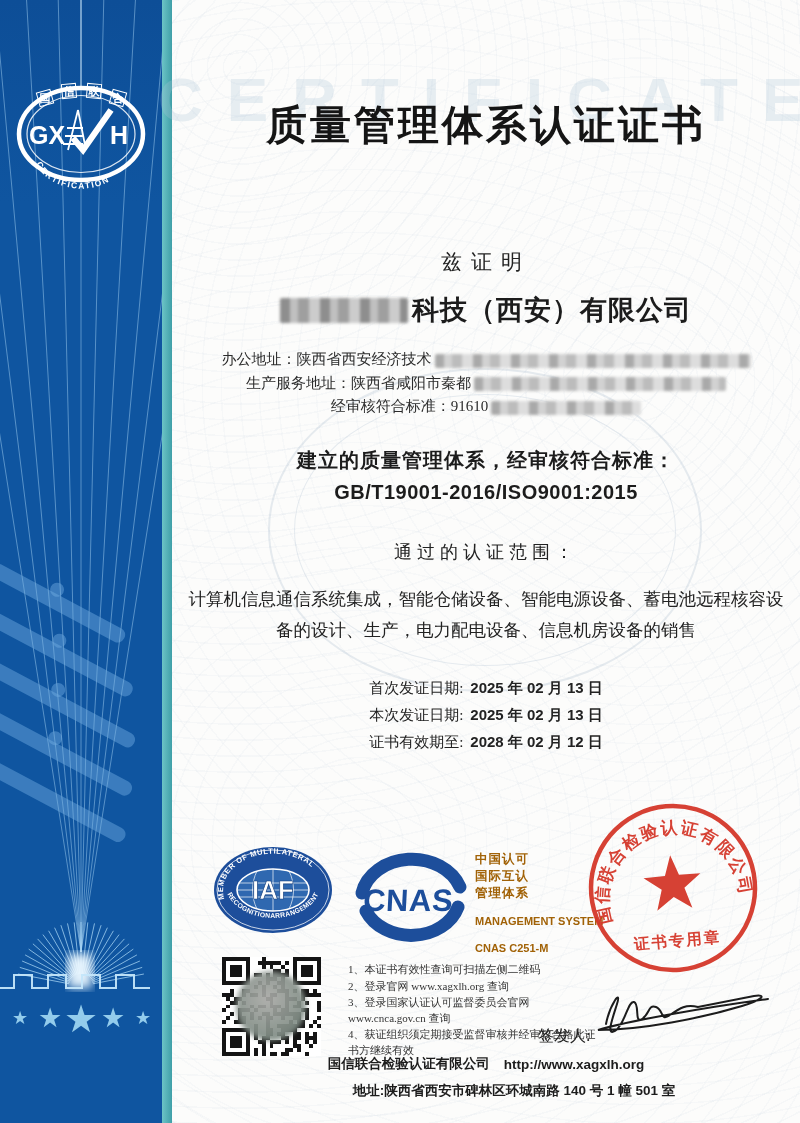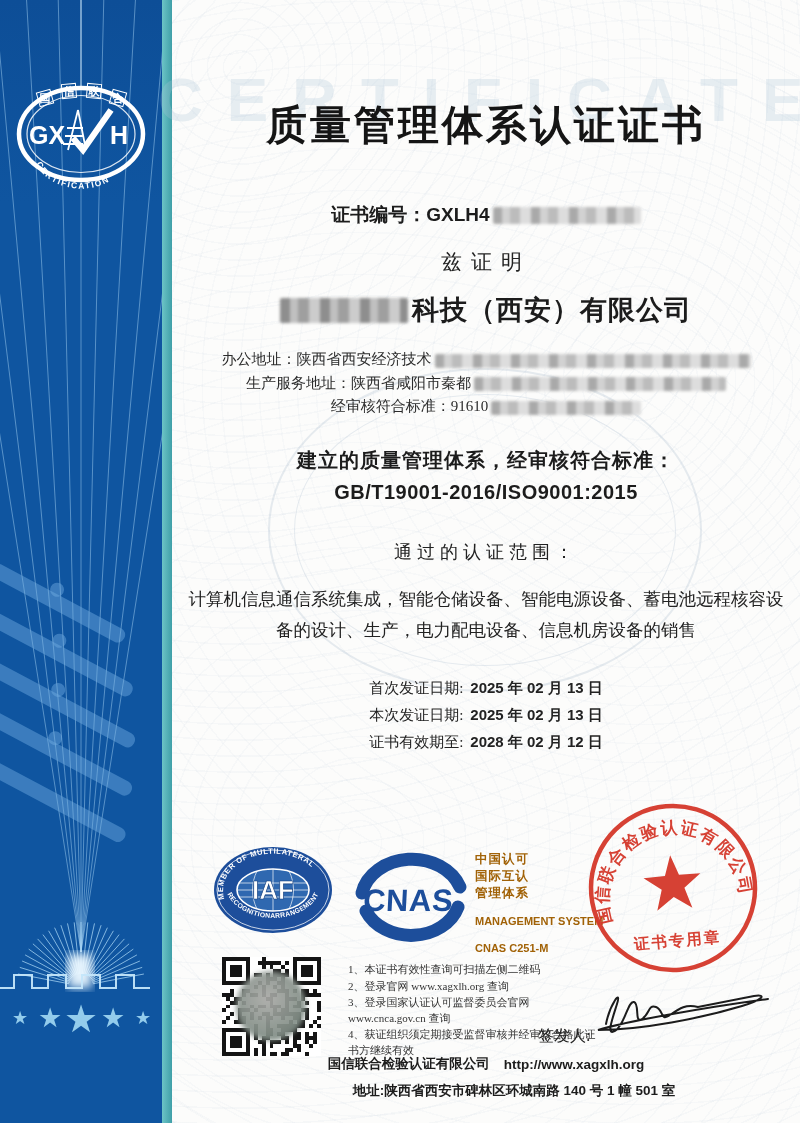--- a/index.html
+++ b/index.html
@@ -181,25 +181,20 @@
 
 <div class="main">
 
   <div class="cert-watermark">CERTIFICATE</div>
   <div class="oval-wm">
       <i></i>
     </div>
 
   <div class="title">质量管理体系认证证书</div>
 
-  <div class="row-center certno">
-    <span>证书编号：</span>
-      <span>GXLH4</span>
-      <span class="redact" style="width:148px;height:17px;margin-left:3px;"></span>
-  </div>
 
   <div class="row-center certify">兹证明</div>
 
   <div class="row-center company">
     <span class="redact dark" style="width:128px;height:25px;margin-right:4px;"></span>
       <span>科技（西安）有限公司</span>
   </div>
 
   <div class="info">
     <div class="line">

